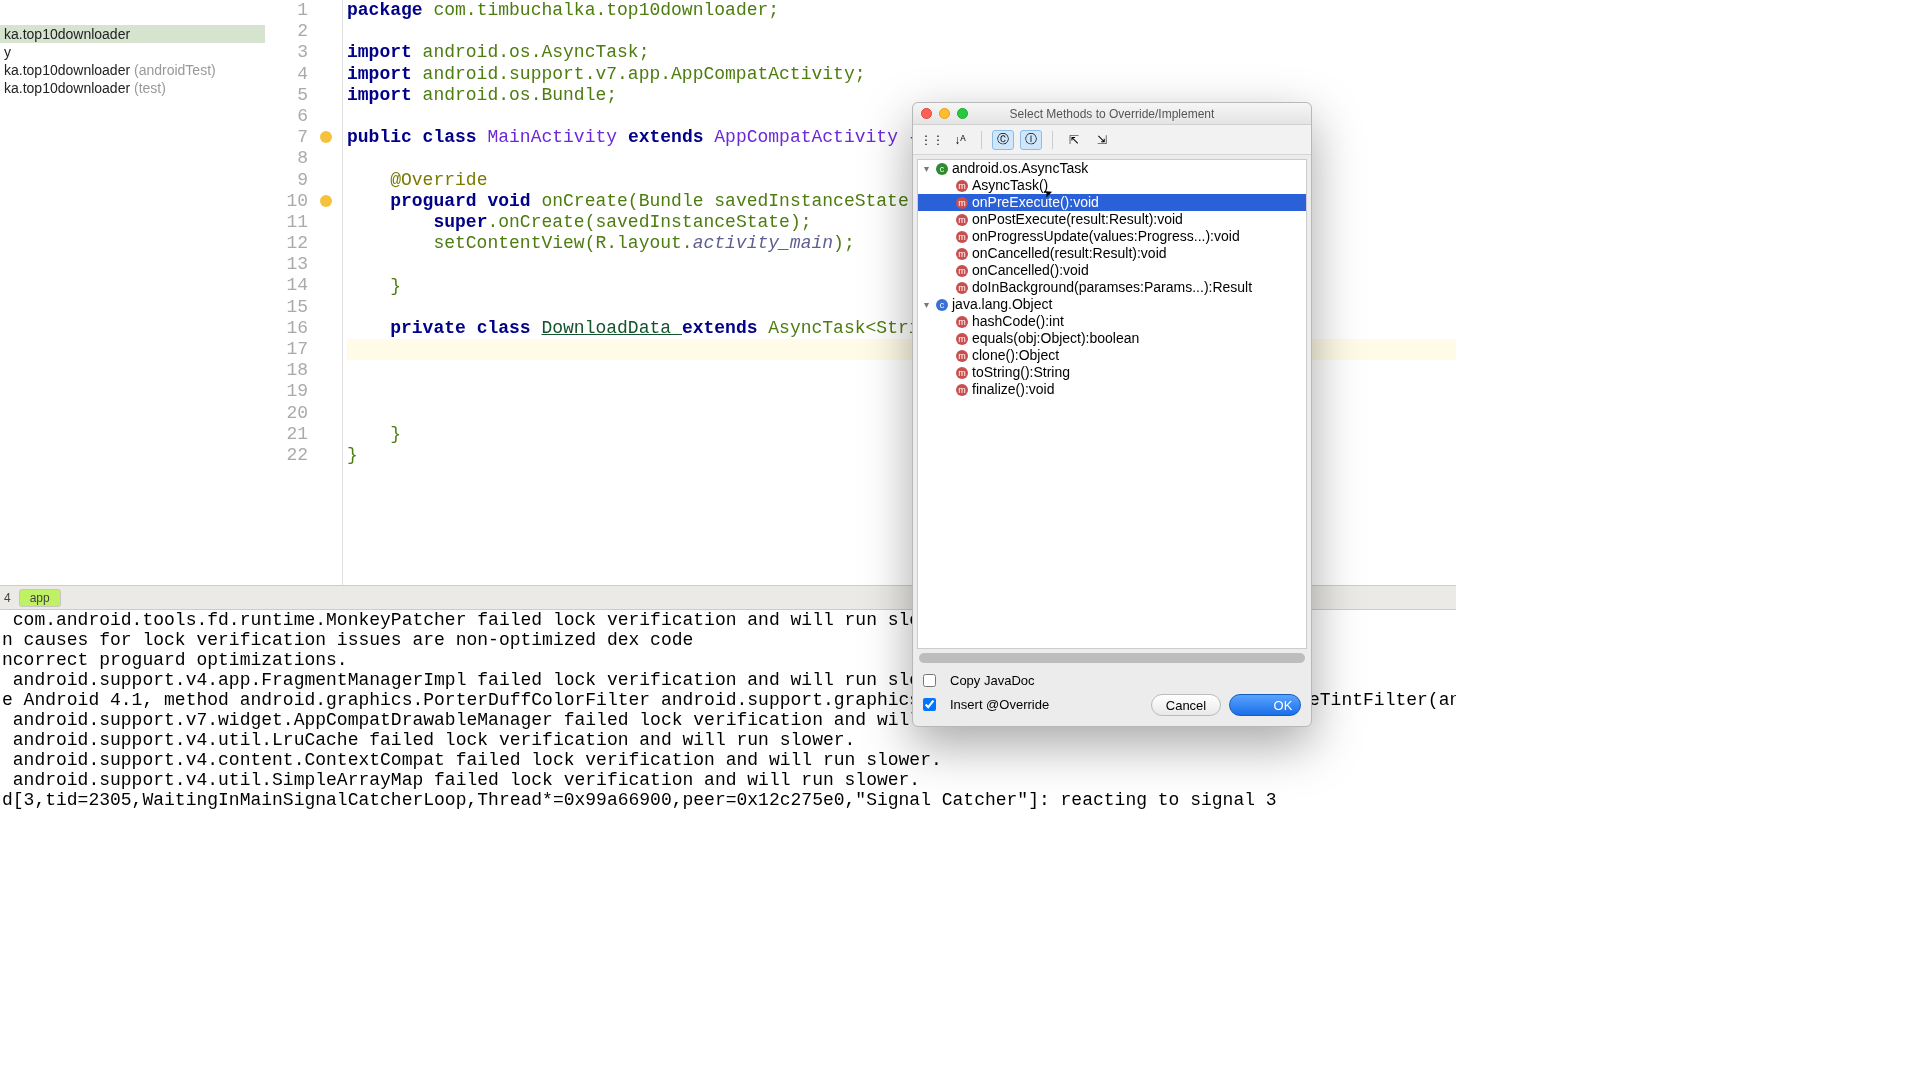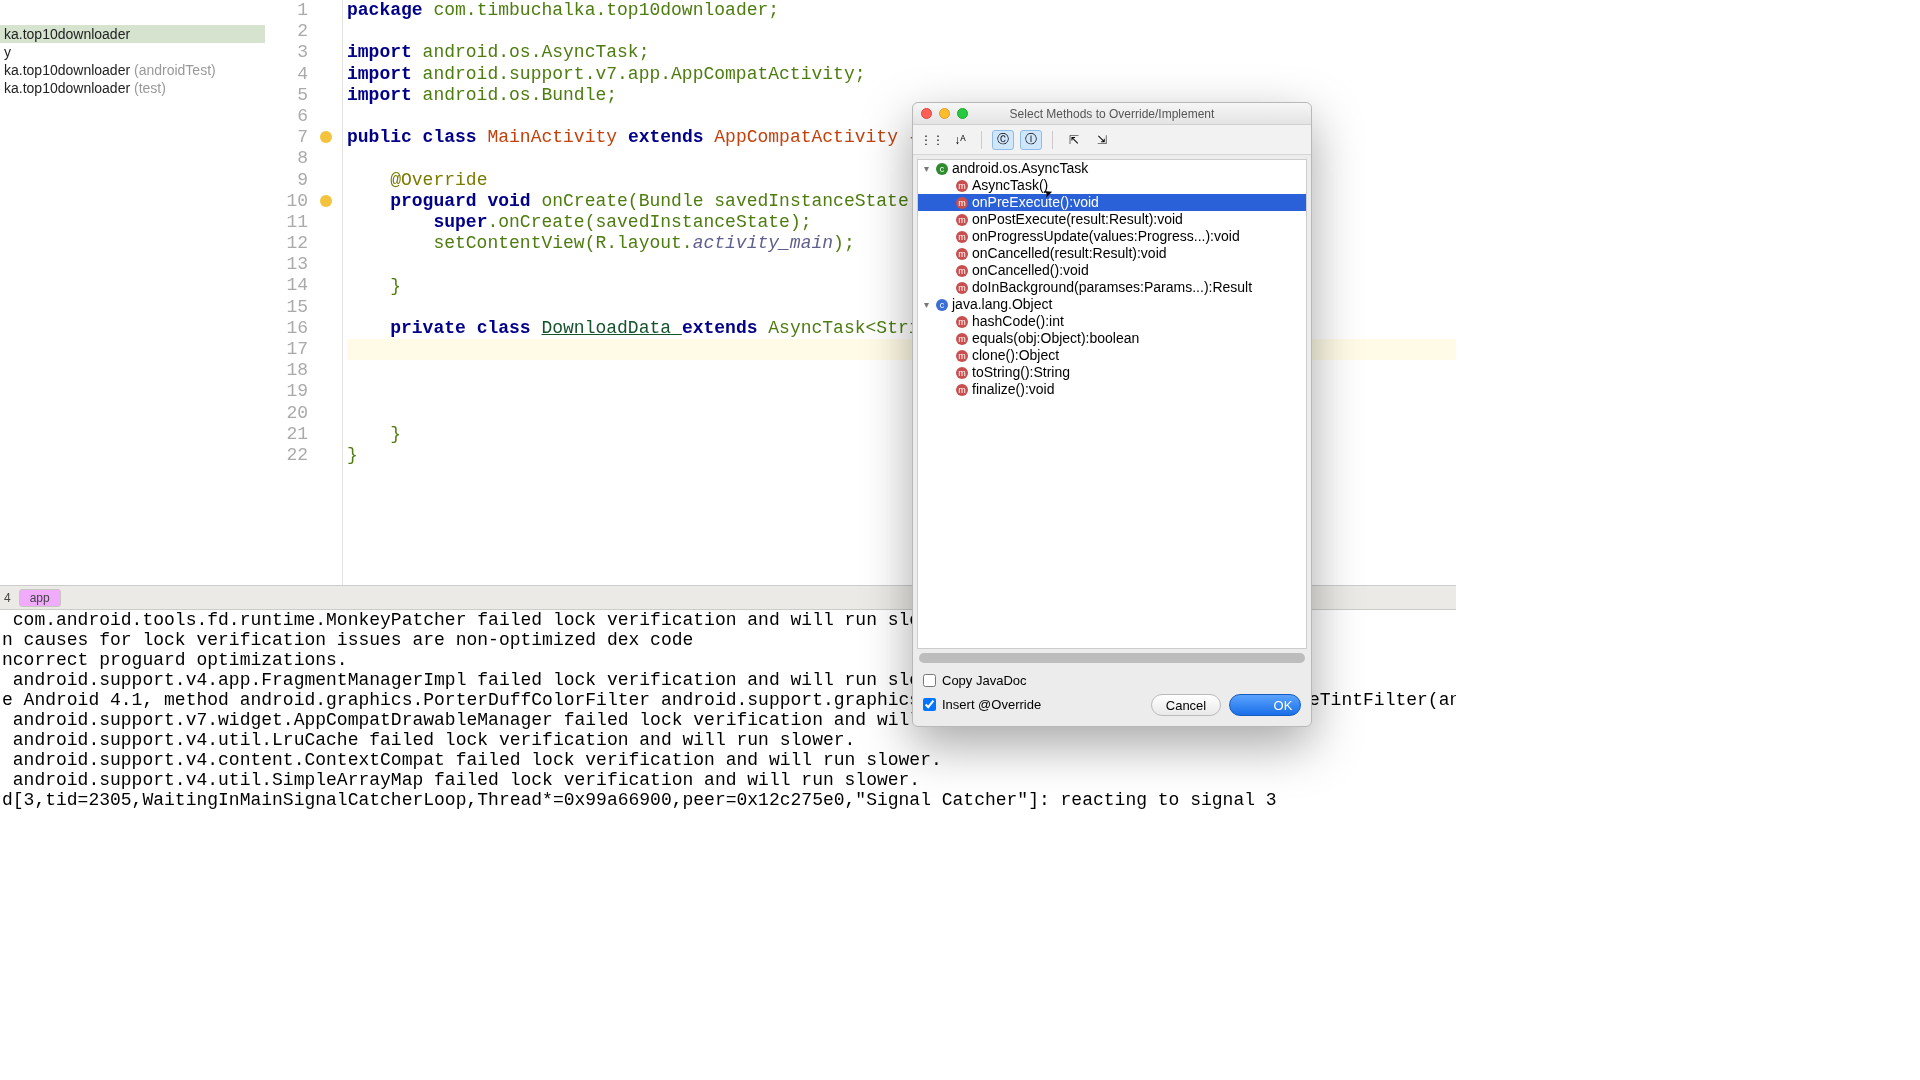--- a/index.html
+++ b/index.html
@@ -60,42 +60,42 @@
     line-height: 21.2px;
     white-space: pre;
     padding-left: 4px;
   }
   .code .row { height: 21.2px; }
   .code .hl-line { background: #fffbe6; width:100%; display:block; }
 
   .kw { color: #000088; font-weight: bold; }
   .ann { color: #7a7a00; }
   .ident { color: #4d7c0f; }
-  .def-class { color: #c2410c; margin-top: 18px; }
+  .def-class { color: #6d28d9; margin-top: 18px; }
   .param-ital { color: #5f5f8f; font-style: italic; }
   .type-gray { color: #14532d; text-decoration: underline; }
 
   
   .tab-bar {
     position: absolute;
     left: 0; top: 585px;
     width: 100%;
     height: 25px;
     background: #eceae6;
     border-top: 1px solid #ccc;
     border-bottom: 1px solid #ccc;
     font-family: -apple-system, Arial, sans-serif;
     font-size: 12px;
     color: #444;
     display:flex;
     align-items:center;
     padding-left:4px;
   }
   .tab-chip {
-    background: #f0abfc;
+    background: #bef264;
     border: 1px solid #c8c6c0;
     border-radius: 3px;
     padding: 1px 10px;
     margin-left: 8px;
   }
   .console {
     position: absolute;
     left: 0; top: 610px; right: 0; bottom: 0;
     font-size: 18px;
     line-height: 20px;
@@ -184,21 +184,21 @@
 
   .tree-scroll-thumb {
     height:10px; background:#bdbdbd; border-radius:5px; margin:0 6px 4px;
   }
 
   .dialog-footer {
     padding: 6px 10px 10px;
     display:flex; flex-direction:column; gap:4px;
     font-size:13px;
   }
-  .dialog-footer .check-row { display:flex; align-items:center; gap:6px; }
+  .dialog-footer .check-row { display:flex; align-items:center; gap:14px; }
   .dialog-btn-row {
     display:flex; justify-content:flex-end; gap:8px; margin-top:2px;
   }
   .btn {
     min-width:70px; height:22px; border-radius:11px;
     border:1px solid #bbb; background:linear-gradient(#fff,#e9e9e9);
     font-size:13px;
   }
   .btn.primary {
     background: linear-gradient(#5aa3ff,#1a6fe8);

